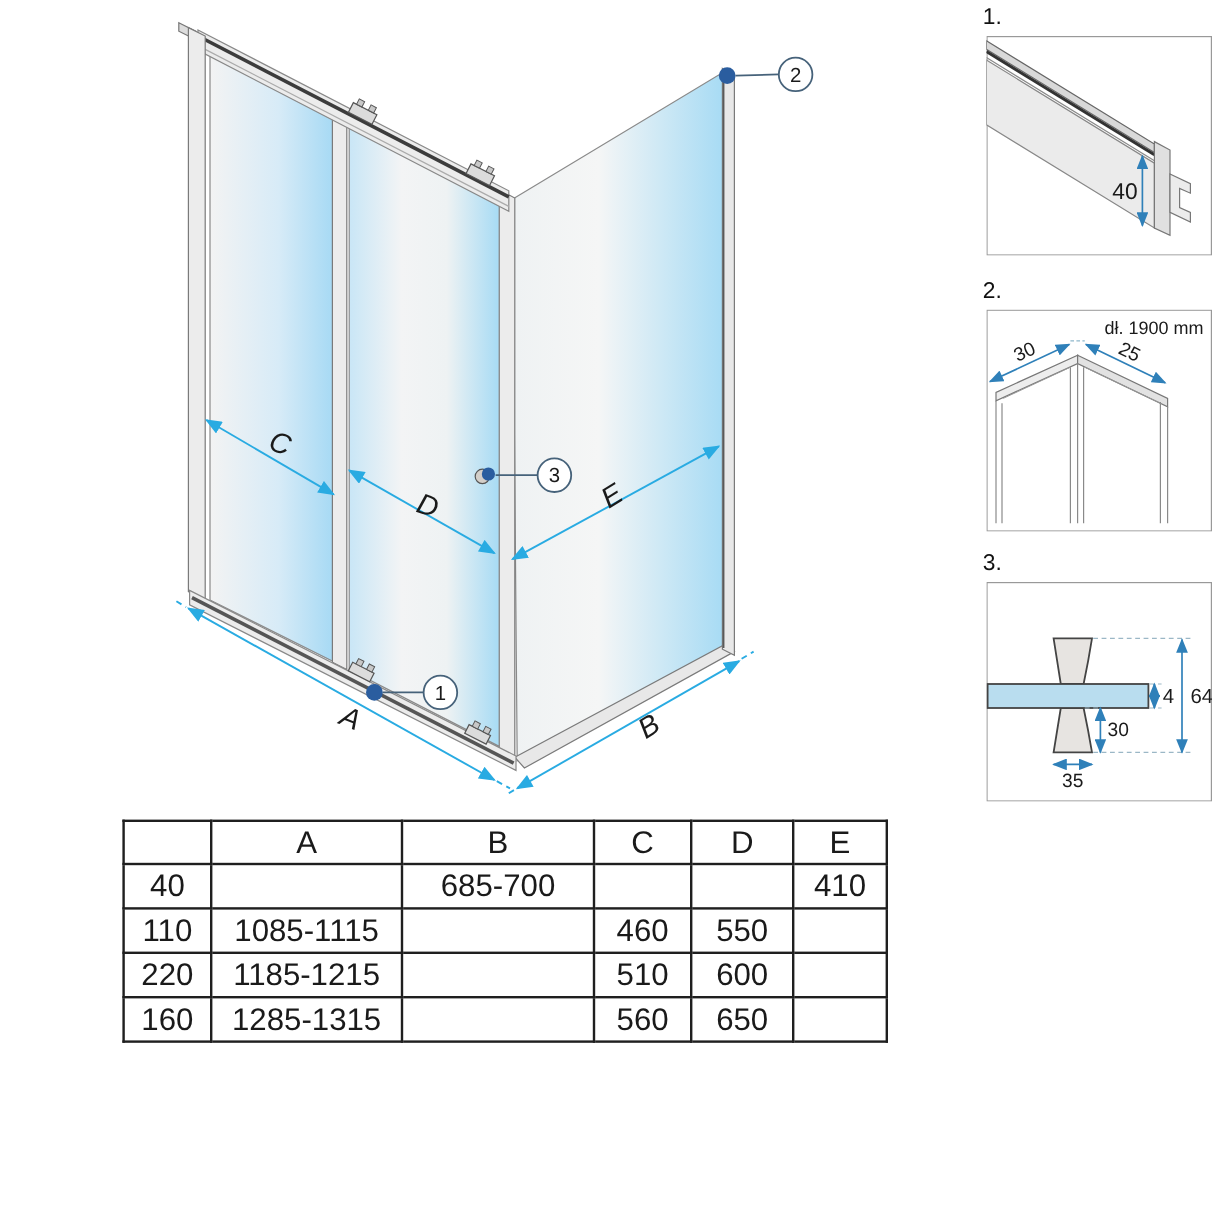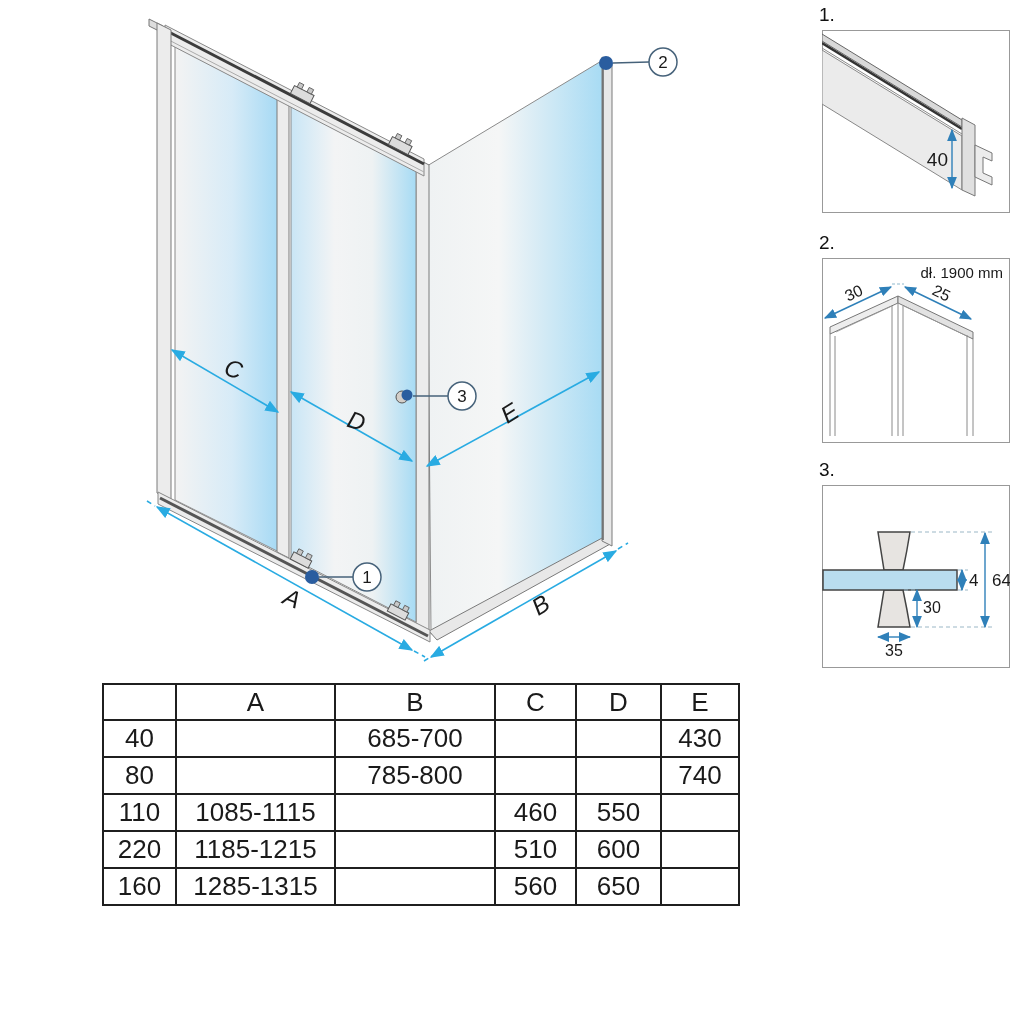--- a/index.html
+++ b/index.html
@@ -224,29 +224,21 @@
           <th>E</th>
         </tr>
       </thead>
     <tbody>
         <tr>
           <td>40</td>
           <td></td>
           <td>685-700</td>
           <td></td>
           <td></td>
-          <td>430</td>
-        </tr>
-        <tr>
-          <td>80</td>
-          <td></td>
-          <td>785-800</td>
-          <td></td>
-          <td></td>
-          <td>740</td>
+          <td>410</td>
         </tr>
         <tr>
           <td>110</td>
           <td>1085-1115</td>
           <td></td>
           <td>460</td>
           <td>550</td>
           <td></td>
         </tr>
         <tr>

